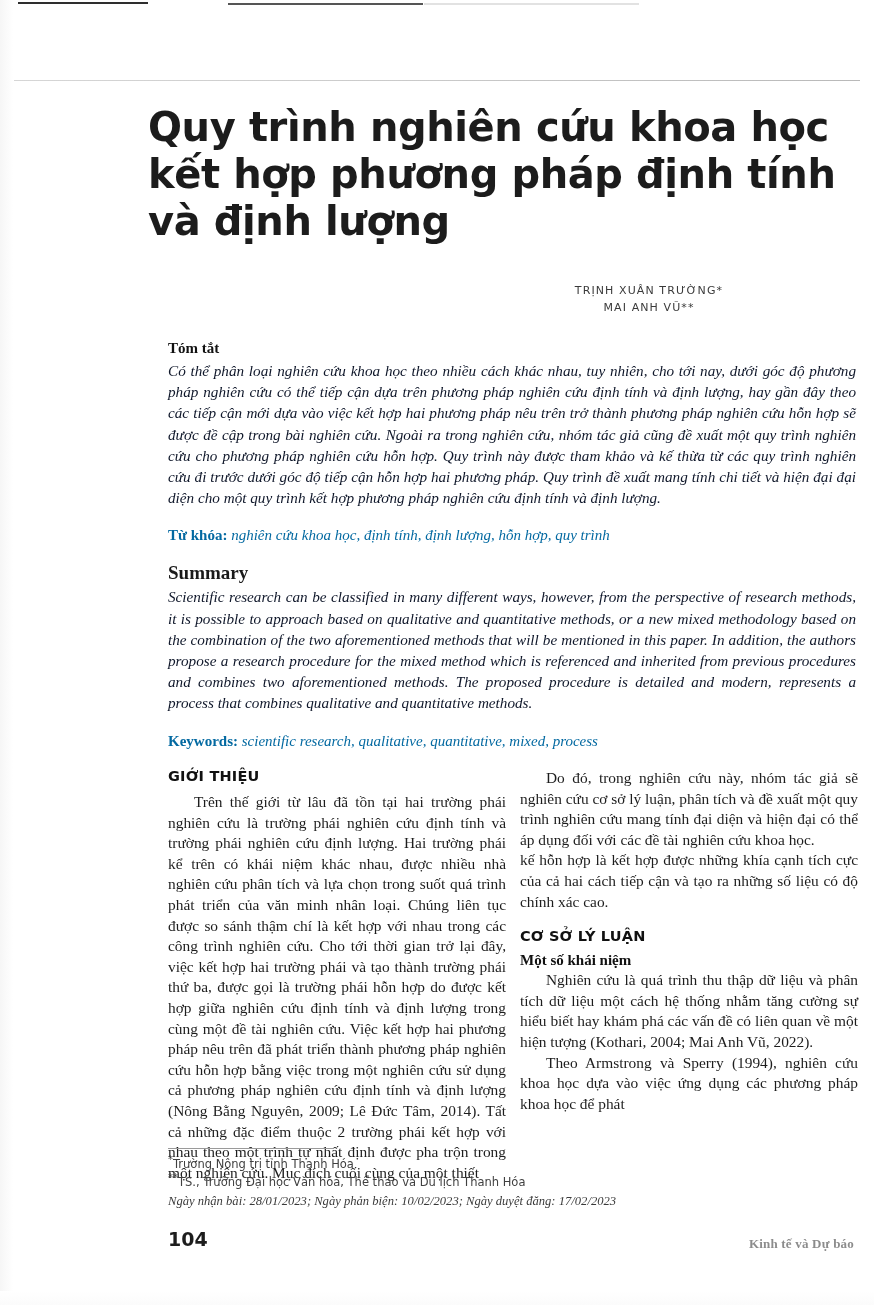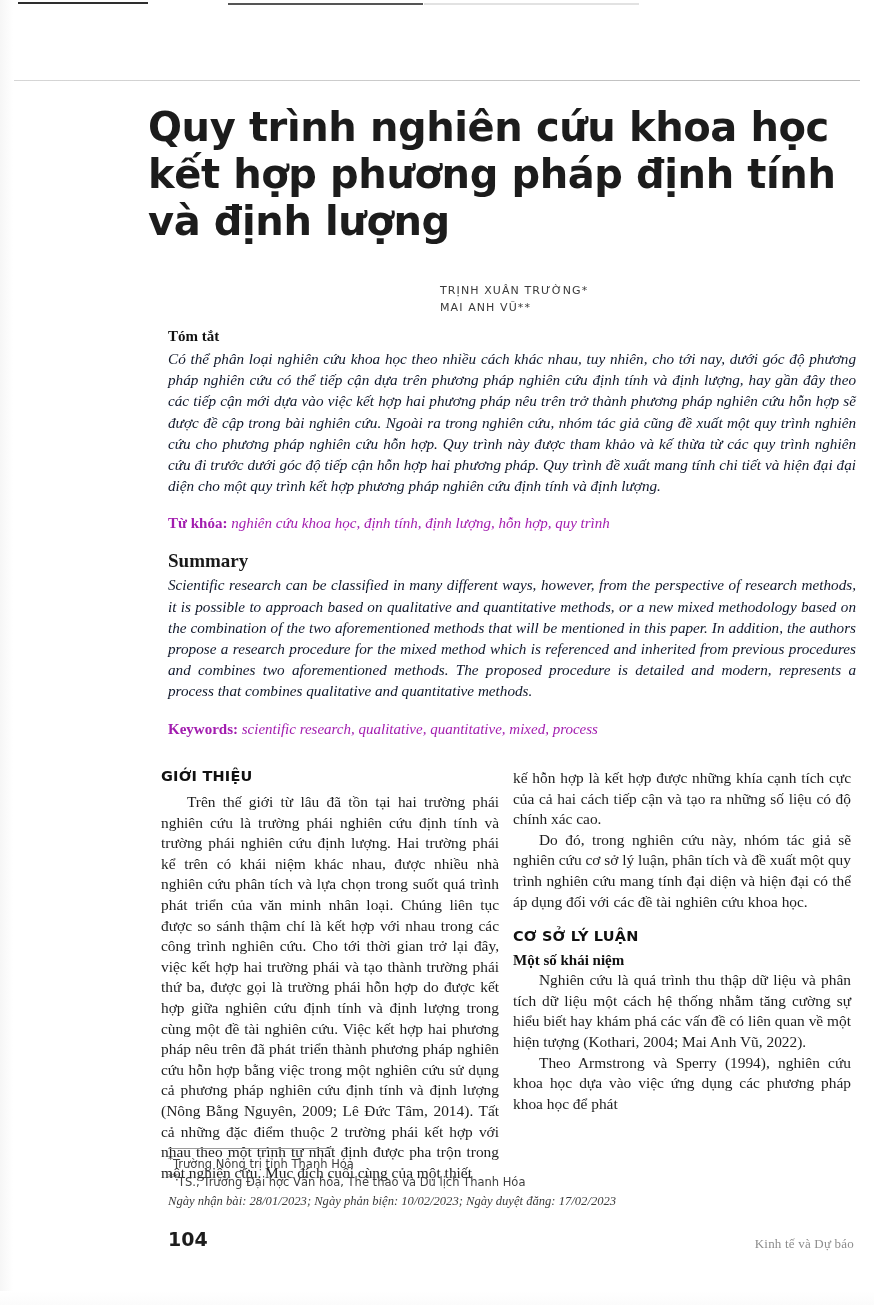--- a/index.html
+++ b/index.html
@@ -93,34 +93,34 @@
     line-height: 47px;
     letter-spacing: -0.4px;
     color: #1c1c1c;
     margin: 0;
   }
   .authors {
     position: absolute;
     left: 440px;
     top: 282px;
     width: 418px;
-    text-align: left;
+    text-align: center;
     font-family: "DejaVu Sans", sans-serif;
     font-size: 11px;
     letter-spacing: 1.1px;
     color: #3a3a3a;
     line-height: 17px;
   }
   .authors div { white-space: nowrap; }
 
   
   .abstract-block {
     position: absolute;
     left: 168px;
-    top: 328px;
+    top: 340px;
     width: 688px;
   }
   .sec-label {
     font-family: "Liberation Serif", serif;
     font-weight: bold;
     font-size: 15px;
     margin: 0 0 3px 0;
     color: #111;
   }
   .abs-text {
@@ -130,40 +130,40 @@
     line-height: 21.2px;
     text-align: justify;
     margin: 0;
     color: #0f172a;
   }
   .kw-line {
     font-family: "Liberation Serif", serif;
     font-size: 15px;
     line-height: 21px;
     margin: 17px 0 0 0;
-    color: #a21caf;
+    color: #0369a1;
   }
   .kw-line .kw-label {
     font-weight: bold;
     font-style: normal;
   }
   .kw-line .kw-value {
     font-style: italic;
   }
   .summary-head {
     font-family: "Liberation Serif", serif;
     font-weight: bold;
     font-size: 19px;
     margin: 16px 0 2px 0;
   }
 
   
   .body-cols {
     position: absolute;
-    left: 161px;
+    left: 168px;
     top: 768px;
     width: 690px;
     height: 360px;
   }
   .col {
     position: absolute;
     top: 0;
     width: 338px;
   }
   .col-left { left: 0; }
@@ -247,20 +247,21 @@
     color: #1d1d1d;
   }
   .journal-name {
     position: absolute;
     right: 20px;
     top: 1236px;
     font-family: "Liberation Serif", serif;
     font-size: 13px;
     color: #8c8c8c;
     letter-spacing: 0.2px;
+    font-weight: bold;
   }
 </style>
 </head>
 <body>
 
 <div class="page">
 
   <div class="scan-left-edge"></div>
   <div class="scan-top-bar"></div>
   <div class="scan-top-bar2"></div>
@@ -301,22 +302,22 @@
     </div>
 
     <div class="body-cols">
 
       <div class="col col-left">
         <div class="h1-head">GIỚI THIỆU</div>
         <p class="body-p">Trên thế giới từ lâu đã tồn tại hai trường phái nghiên cứu là trường phái nghiên cứu định tính và trường phái nghiên cứu định lượng. Hai trường phái kể trên có khái niệm khác nhau, được nhiều nhà nghiên cứu phân tích và lựa chọn trong suốt quá trình phát triển của văn minh nhân loại. Chúng liên tục được so sánh thậm chí là kết hợp với nhau trong các công trình nghiên cứu. Cho tới thời gian trở lại đây, việc kết hợp hai trường phái và tạo thành trường phái thứ ba, được gọi là trường phái hỗn hợp do được kết hợp giữa nghiên cứu định tính và định lượng trong cùng một đề tài nghiên cứu. Việc kết hợp hai phương pháp nêu trên đã phát triển thành phương pháp nghiên cứu hỗn hợp bằng việc trong một nghiên cứu sử dụng cả phương pháp nghiên cứu định tính và định lượng (Nông Bằng Nguyên, 2009; Lê Đức Tâm, 2014). Tất cả những đặc điểm thuộc 2 trường phái kết hợp với nhau theo một trình tự nhất định được pha trộn trong một nghiên cứu. Mục đích cuối cùng của một thiết</p>
       </div>
 
       <div class="col col-right">
+        <p class="body-p">Do đó, trong nghiên cứu này, nhóm tác giả sẽ nghiên cứu cơ sở lý luận, phân tích và đề xuất một quy trình nghiên cứu mang tính đại diện và hiện đại có thể áp dụng đối với các đề tài nghiên cứu khoa học.</p>
         <p class="body-p" style="text-indent:0">kế hỗn hợp là kết hợp được những khía cạnh tích cực của cả hai cách tiếp cận và tạo ra những số liệu có độ chính xác cao.</p>
-        <p class="body-p">Do đó, trong nghiên cứu này, nhóm tác giả sẽ nghiên cứu cơ sở lý luận, phân tích và đề xuất một quy trình nghiên cứu mang tính đại diện và hiện đại có thể áp dụng đối với các đề tài nghiên cứu khoa học.</p>
         <div class="h1-head gap-before-h1">CƠ SỞ LÝ LUẬN</div>
         <div class="h2-head gap-before-h2">Một số khái niệm</div>
         <p class="body-p">Nghiên cứu là quá trình thu thập dữ liệu và phân tích dữ liệu một cách hệ thống nhằm tăng cường sự hiểu biết hay khám phá các vấn đề có liên quan về một hiện tượng (Kothari, 2004; Mai Anh Vũ, 2022).</p>
         <p class="body-p">Theo Armstrong và Sperry (1994), nghiên cứu khoa học dựa vào việc ứng dụng các phương pháp khoa học để phát</p>
       </div>
 
     </div>
 
     <div class="footnote-rule"></div>
     <div class="footnotes">

